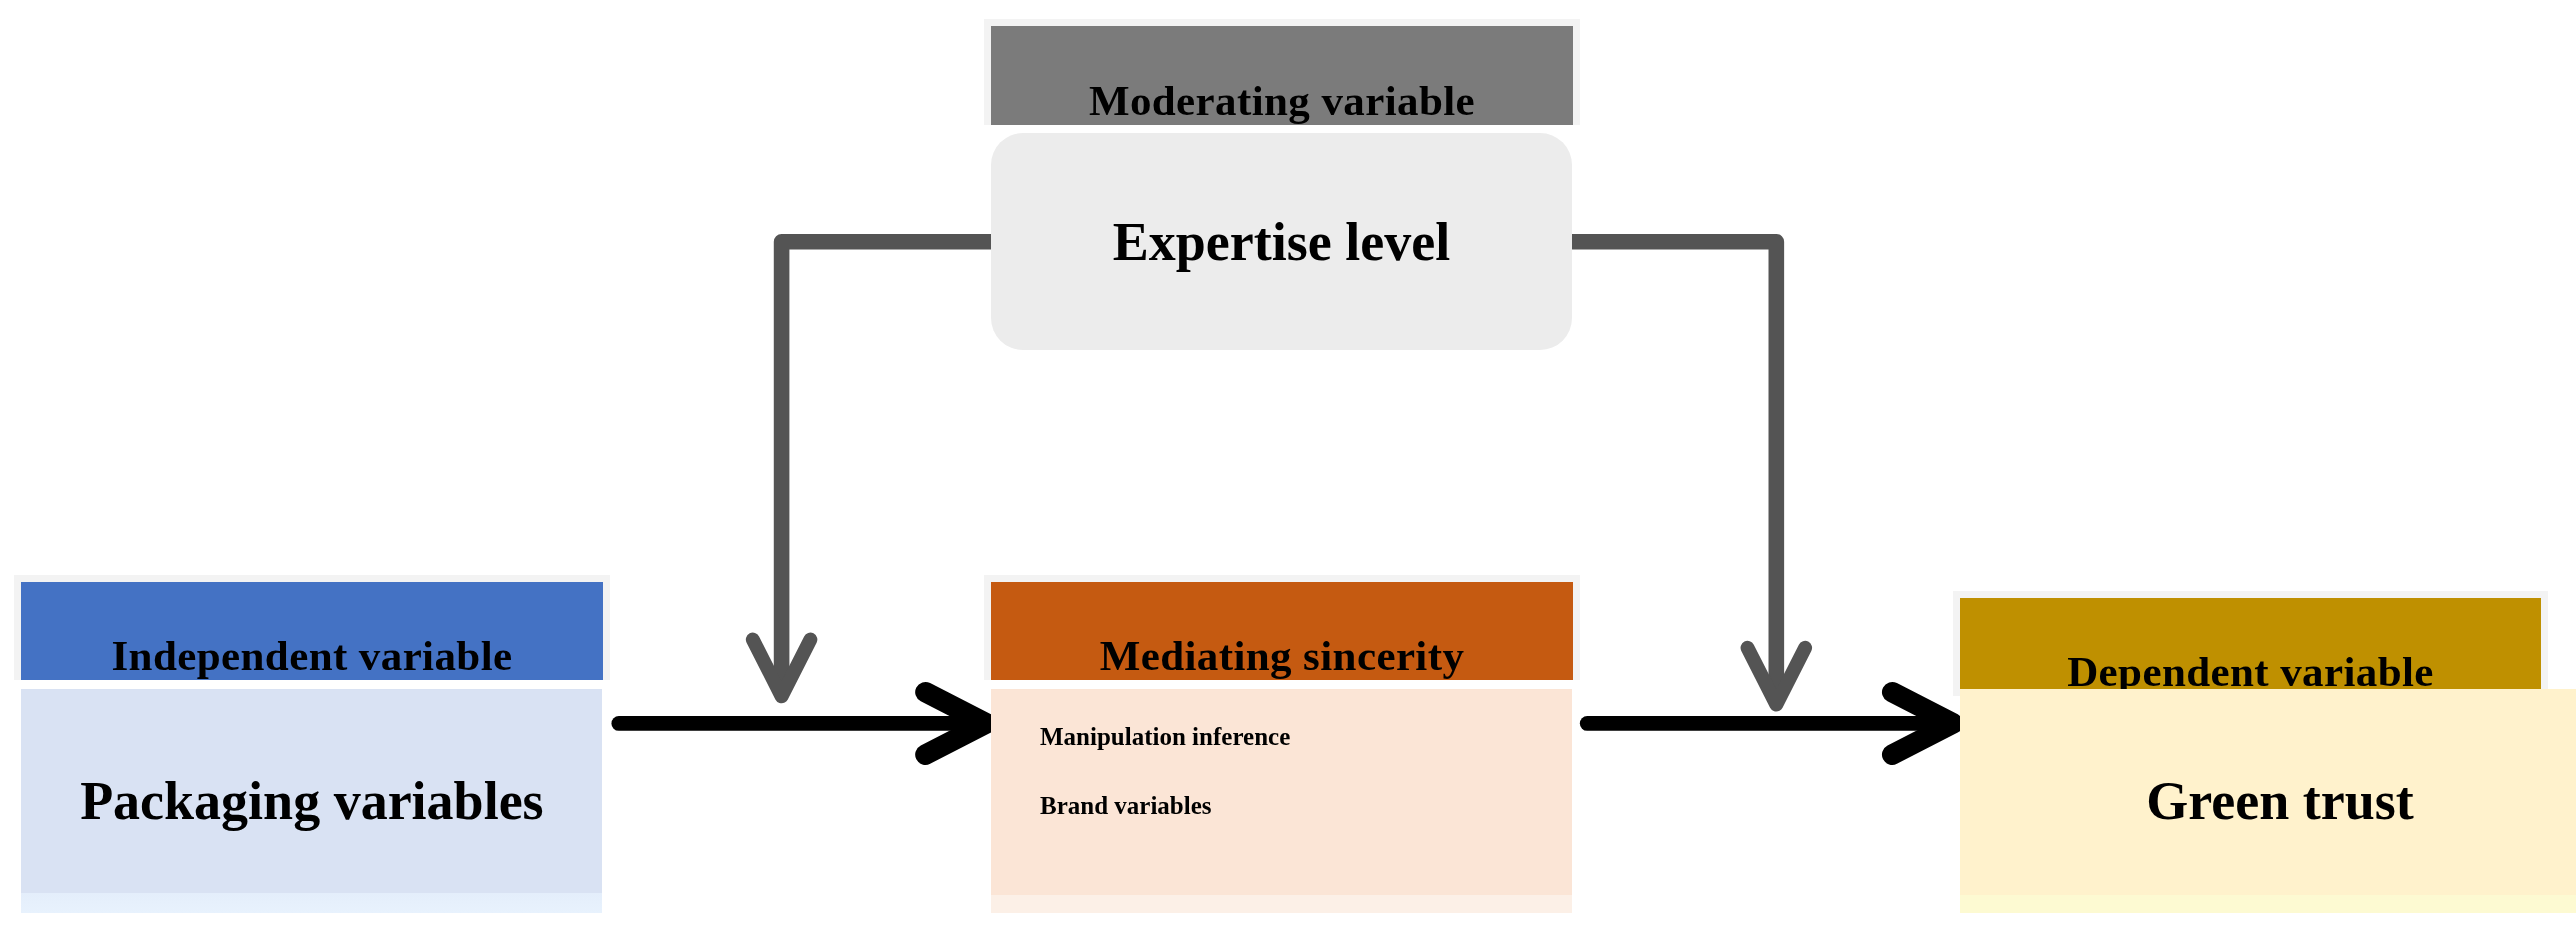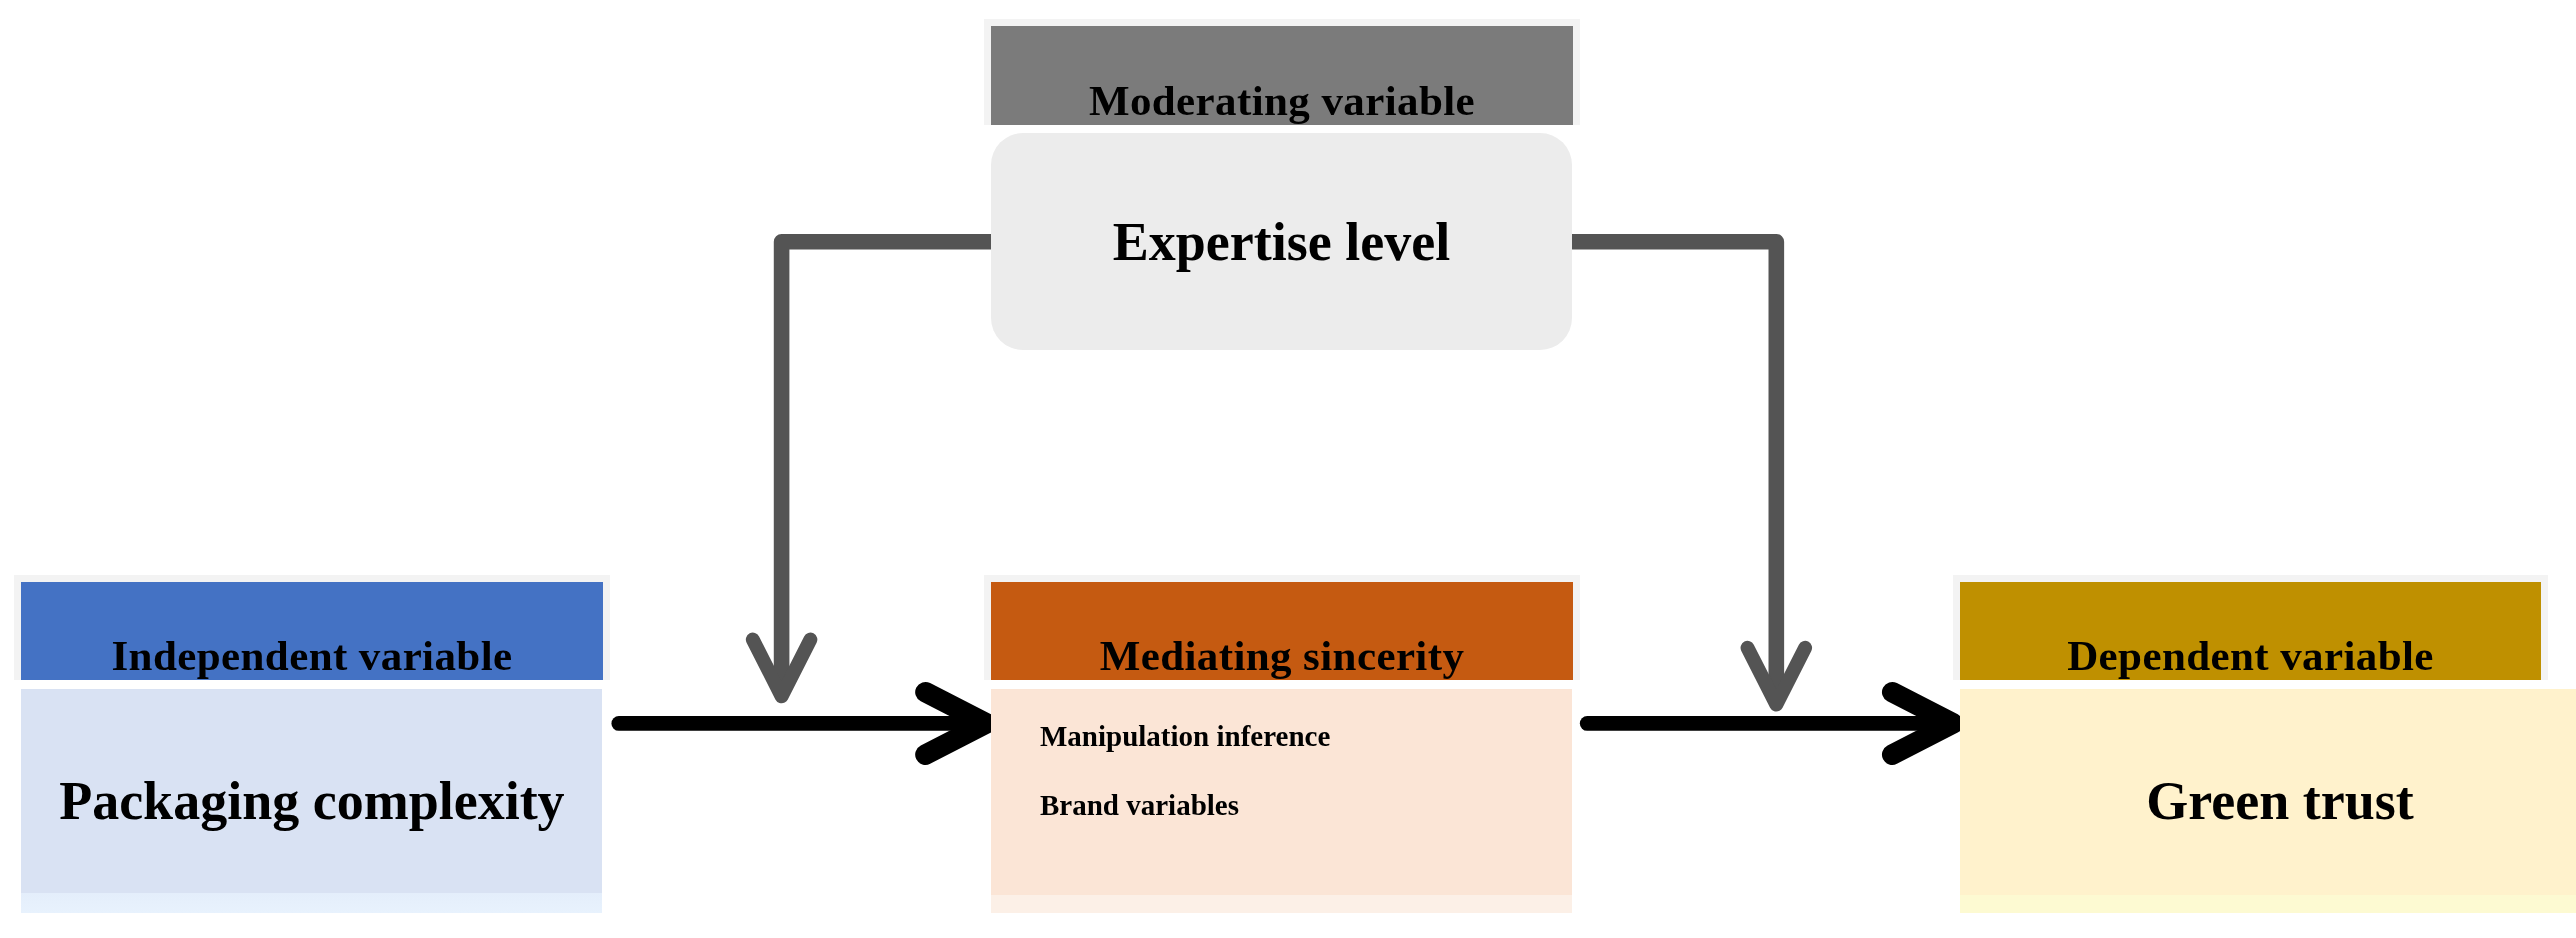--- a/index.html
+++ b/index.html
@@ -33,42 +33,42 @@
   }
   .big-label{
     font-weight:700;
     font-size:54px;
     white-space:nowrap;
   }
   .med-item{
     height:69px;
     display:flex;align-items:center;
     font-weight:700;
-    font-size:29px;
+    font-size:25px;
     white-space:nowrap;
   }
 
   
   #hdr-moderating{left:984px;top:19px;width:596px;height:106px;background:#7b7b7b;}
   #body-moderating{left:991px;top:133px;width:581px;height:217px;background:#ececec;border-radius:32px;}
 
   
   #hdr-independent{left:14px;top:575px;width:596px;height:105px;background:#4472c4;}
   #body-independent{left:21.4px;top:689px;width:581px;height:224px;
     background:linear-gradient(to bottom,#d9e2f3 0px,#d9e2f3 204px,#e4eefb 204px,#e8f2fd 224px);}
 
   
   #hdr-mediating{left:984px;top:575px;width:596px;height:105px;background:#c55a11;}
   #body-mediating{left:991px;top:689px;width:581px;height:224px;
     background:linear-gradient(to bottom,#fbe5d6 0px,#fbe5d6 206px,#fcf0e7 206px,#fcf0e7 224px);
     flex-direction:column;align-items:flex-start;justify-content:flex-start;
     padding:13px 0 0 49px;}
 
   
-  #hdr-dependent{left:1953px;top:575px;width:595px;height:105px;background:#bf9000;}
+  #hdr-dependent{left:1953px;top:591px;width:595px;height:105px;background:#bf9000;}
   #body-dependent{left:1960px;top:689px;width:640px;height:224px;
     background:linear-gradient(to bottom,#fff2cc 0px,#fff2cc 206px,#fdfad2 206px,#fdfad2 224px);}
 
   .shaft-direct{fill:none;stroke-width:18;stroke-linecap:round;}
   .head-direct{fill:none;stroke-width:25;stroke-linecap:round;stroke-linejoin:round;}
   .shaft-mod{fill:none;stroke-width:19;stroke-linecap:round;stroke-linejoin:round;}
   .head-mod{fill:none;stroke-width:17;stroke-linecap:round;stroke-linejoin:round;}
 </style>
 </head>
 <body>
@@ -102,21 +102,21 @@
     <span class="hdr-label">Moderating variable</span>
   </div>
   <div class="box-body" id="body-moderating">
     <span class="big-label">Expertise level</span>
   </div>
 
   <div class="box-header" id="hdr-independent">
     <span class="hdr-label">Independent variable</span>
   </div>
   <div class="box-body" id="body-independent">
-    <span class="big-label">Packaging complexity</span>
+    <span class="big-label">Packaging variables</span>
   </div>
 
   <div class="box-header" id="hdr-mediating">
     <span class="hdr-label">Mediating sincerity</span>
   </div>
   <div class="box-body" id="body-mediating">
     <div class="med-item">Manipulation inference</div>
     <div class="med-item">Brand variables</div>
   </div>
 

